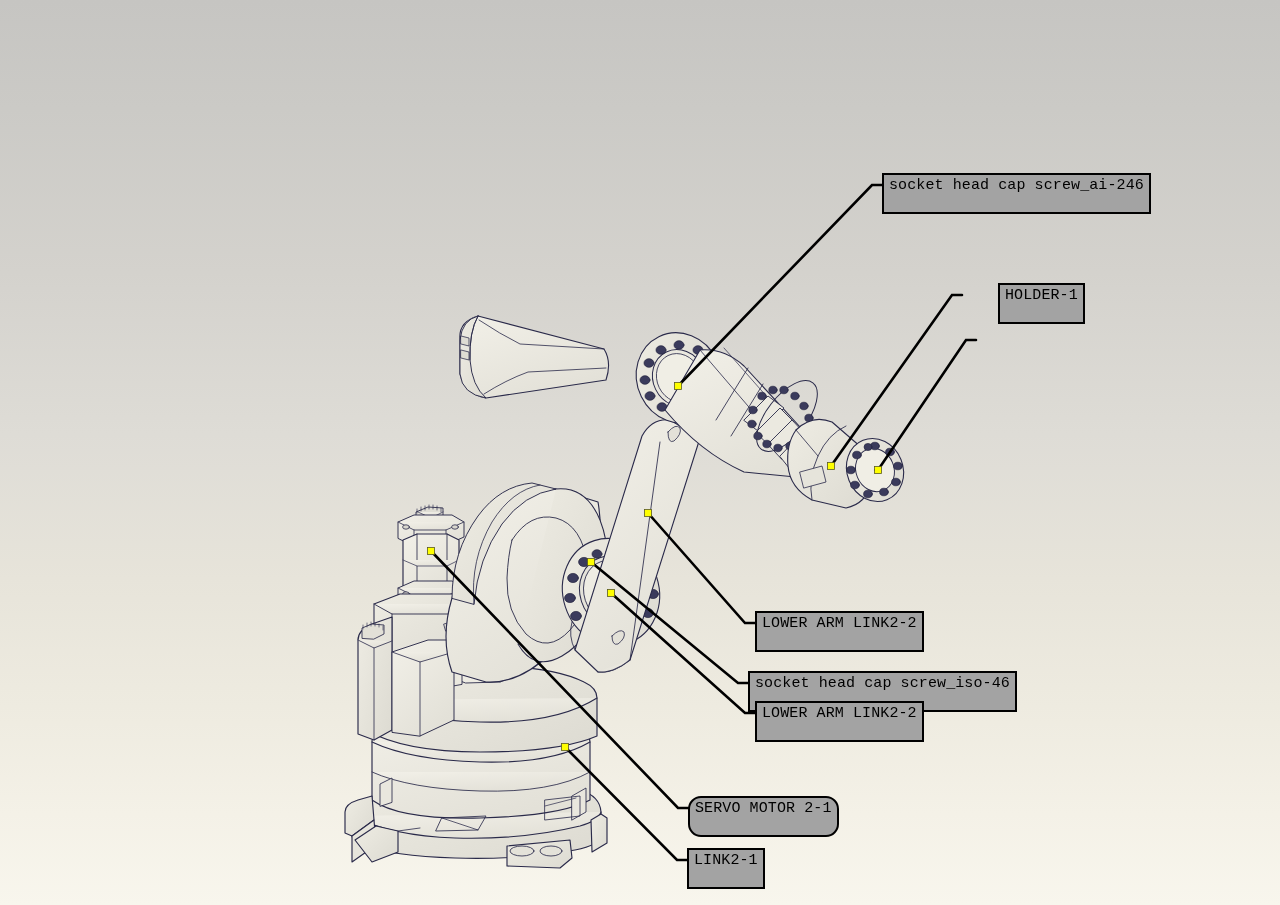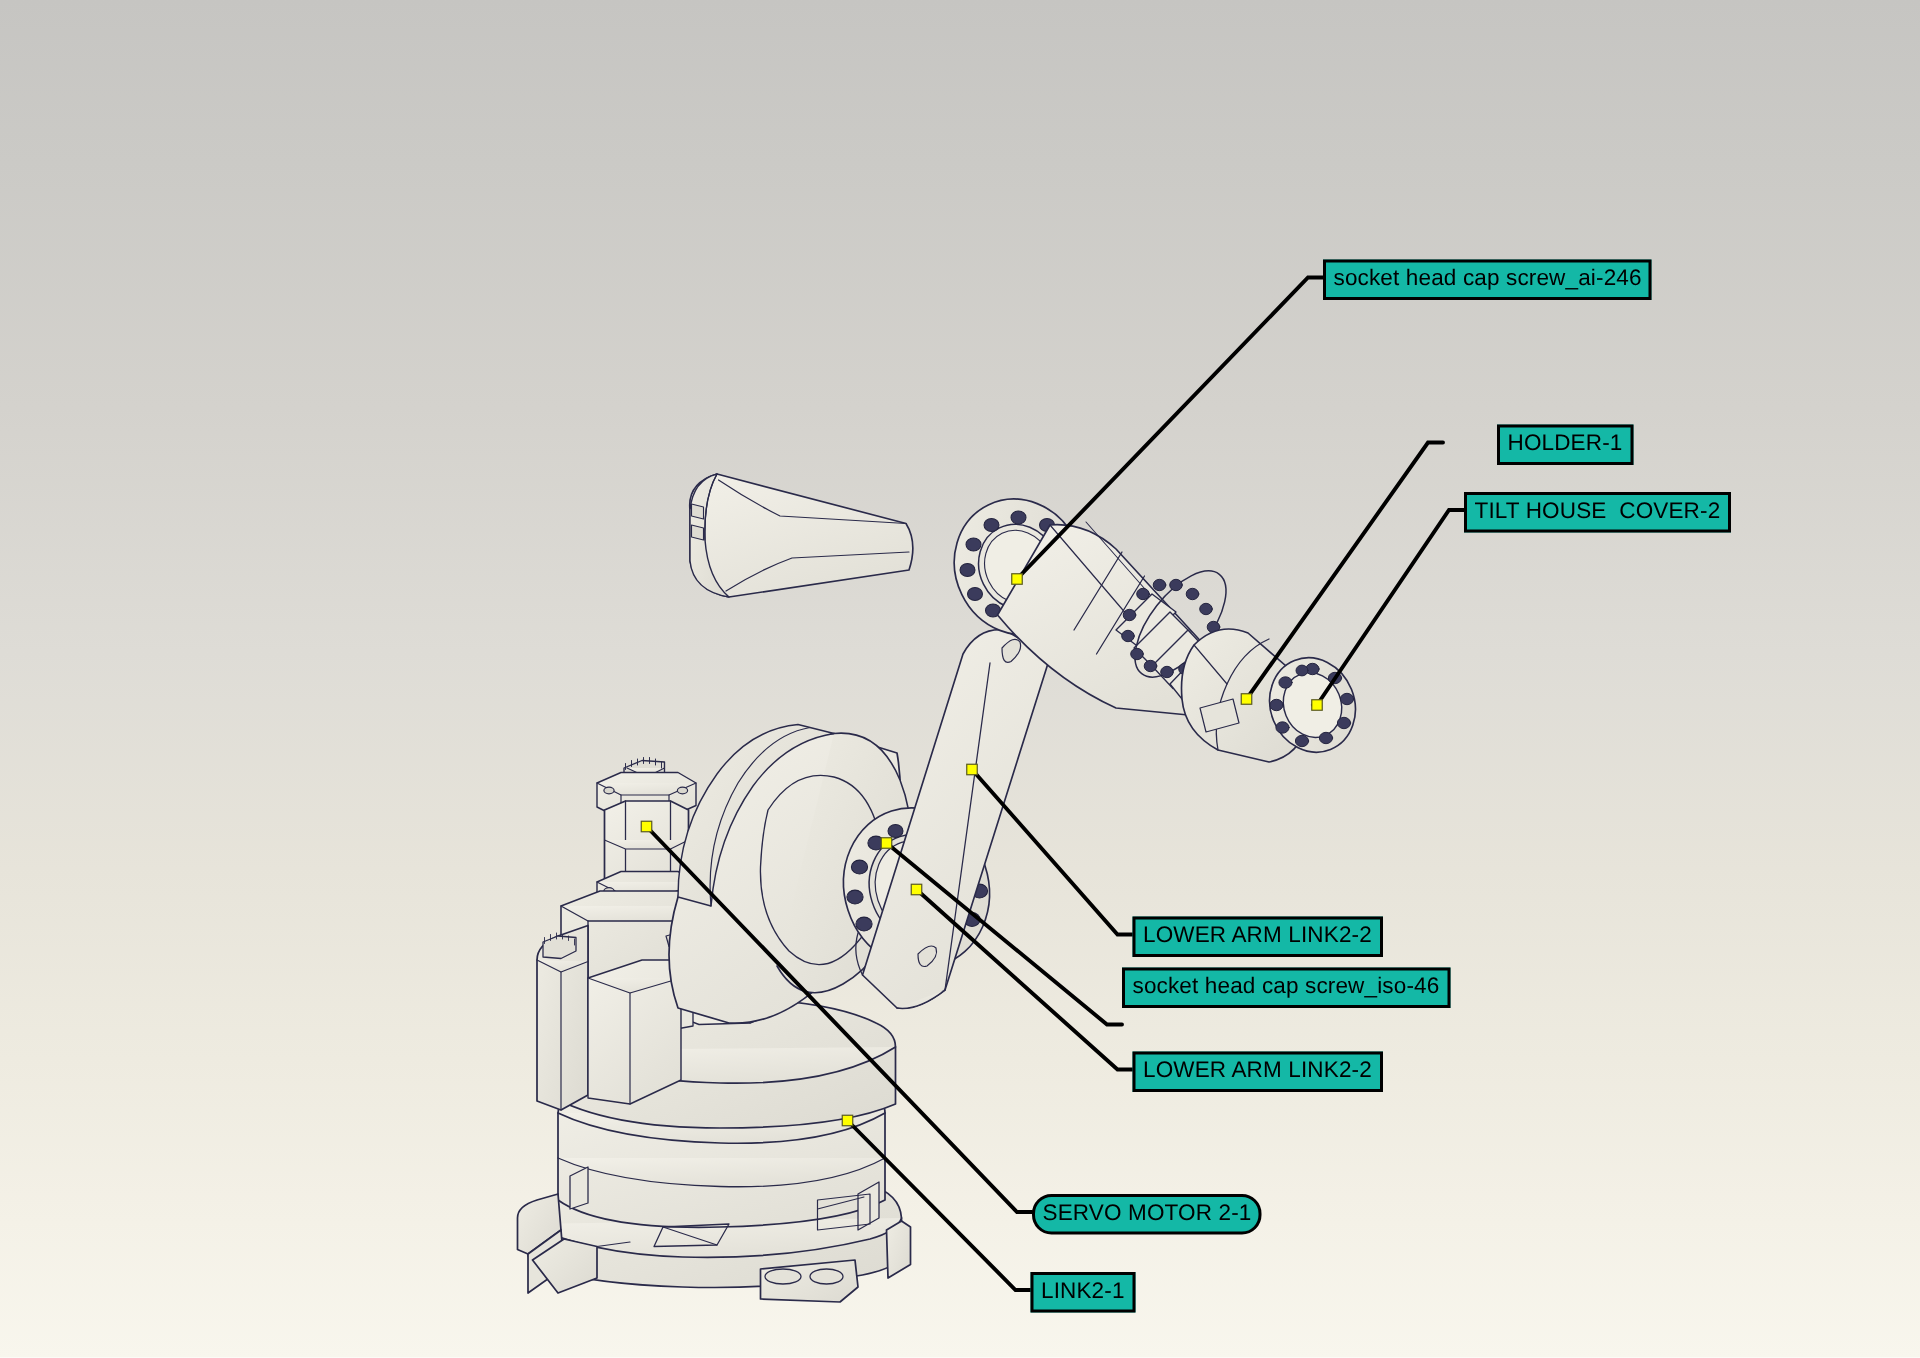--- a/index.html
+++ b/index.html
@@ -6,30 +6,30 @@
   body{
     width:1280px;height:905px;overflow:hidden;
     font-family:"Liberation Sans", sans-serif;
     background:linear-gradient(to bottom, #c6c5c2 0%, #cbcac6 12%, #d4d2cd 30%, #dedcd6 48%, #e7e4da 64%, #eeebe0 78%, #f4f1e7 90%, #f8f6ed 100%);
   }
   #viewport{position:relative;width:1280px;height:905px;}
   #cad-svg{position:absolute;left:0;top:0;width:1280px;height:905px;}
 
   .callout{
     position:absolute;
-    background:#14b8a6;
+    background:#a3a3a3;
     border:2px solid #000;
     color:#000;
     font-size:15px;
     line-height:20px;
-    padding:1px 5px 2px 5px;
+    padding:1px 5px 16px 5px;
     white-space:pre;
     box-sizing:border-box;
     letter-spacing:0.1px;
-    font-family:Liberation Sans, sans-serif;
+    font-family:Liberation Mono, monospace;
   }
 </style>
 </head>
 <body>
 
 <div id="viewport">
 
   <svg id="cad-svg" viewBox="0 0 1280 905">
     <defs>
       <linearGradient id="partShade" x1="0" y1="0" x2="0.6" y2="1">
@@ -308,25 +308,24 @@
       <rect x="607.5" y="589.5" width="7" height="7"></rect>
       <rect x="427.5" y="547.5" width="7" height="7"></rect>
       <rect x="561.5" y="743.5" width="7" height="7"></rect>
     </g>
   </svg>
 
   <div class="callout" style="left:882px;top:173px;">socket head cap screw_ai-246</div>
 
   <div class="callout" style="left:962px;top:283px;margin-left:36px;">HOLDER-1</div>
 
-  <div class="callout" style="left:976px;top:328px;">TILT HOUSE  COVER-2</div>
 
   <div class="callout" style="left:755px;top:611px;">LOWER ARM LINK2-2</div>
 
-  <div class="callout" style="left:748px;top:645px;">socket head cap screw_iso-46</div>
+  <div class="callout" style="left:748px;top:671px;">socket head cap screw_iso-46</div>
 
   <div class="callout" style="left:755px;top:701px;">LOWER ARM LINK2-2</div>
 
   <div class="callout" style="left:688px;top:796px;border-radius:13px;">SERVO MOTOR 2-1</div>
 
   <div class="callout" style="left:687px;top:848px;">LINK2-1</div>
 
 </div>
 
 </body></html>

